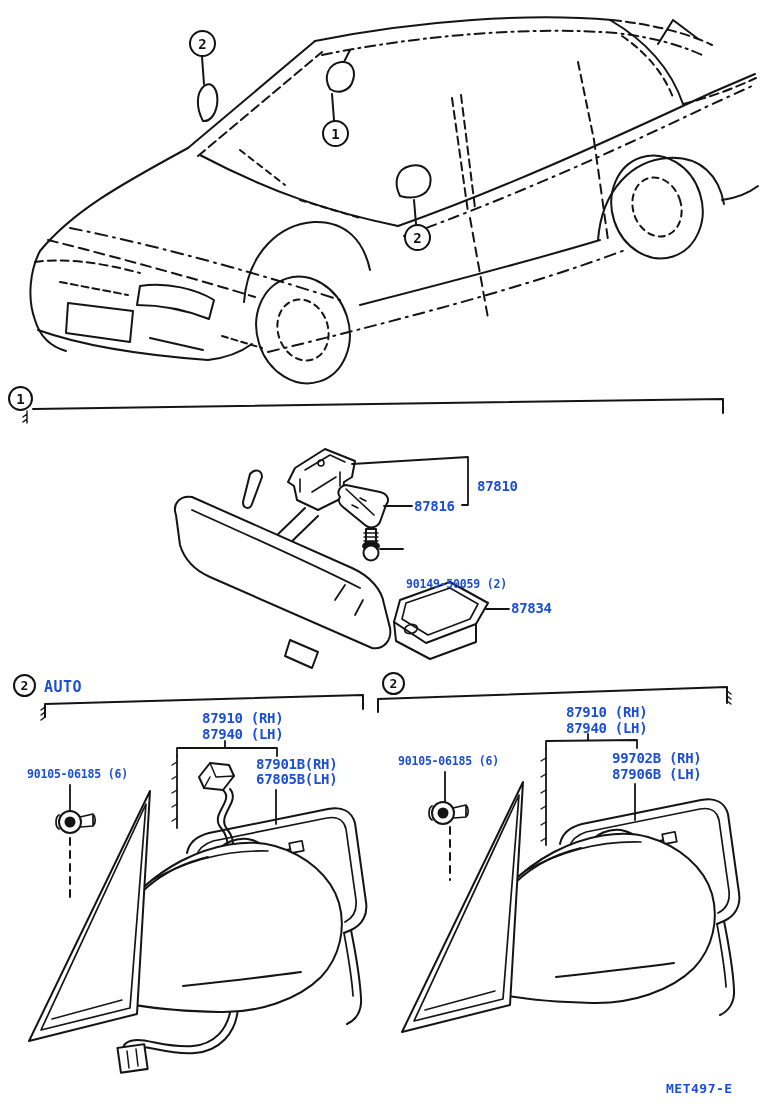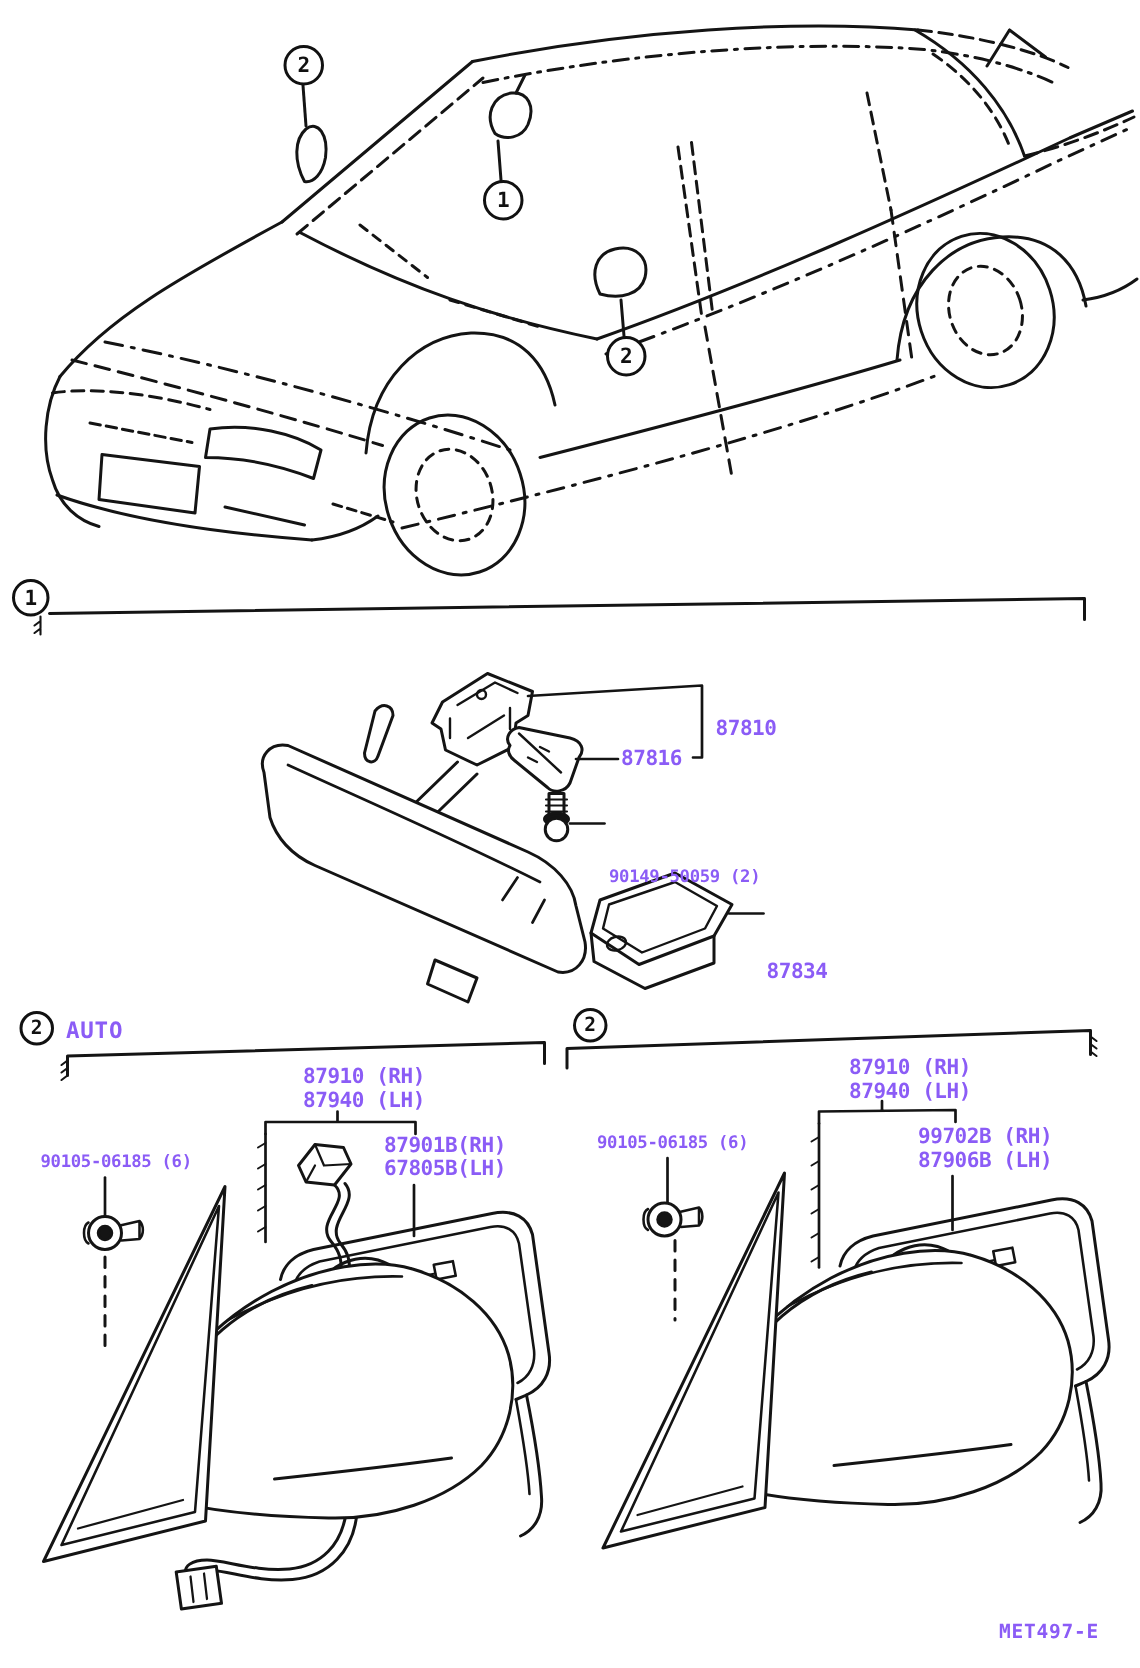--- a/index.html
+++ b/index.html
@@ -1,19 +1,19 @@
 <!DOCTYPE html>
 <html><head>
 <meta charset="utf-8">
 <style>
   html,body{margin:0;padding:0;background:#fff;}
   .page{position:relative;width:760px;height:1112px;background:#fff;overflow:hidden;
         font-family:"DejaVu Sans Mono",monospace;color:#111;}
   .art{position:absolute;left:0;top:0;width:760px;height:1112px;}
-  .lbl{position:absolute;font:bold 14px/1.15 "DejaVu Sans Mono",monospace;color:#8b5cf6;
+  .lbl{position:absolute;font:bold 14px/1.15 "DejaVu Sans Mono",monospace;color:#1d4ed8;
        letter-spacing:-0.3px;white-space:pre;}
   .lbl-sm{font-size:11.5px;letter-spacing:-0.2px;}
   .lbl-footer{font-size:13px;letter-spacing:0.5px;}
   .callout{position:absolute;border:2.2px solid #111;border-radius:50%;background:#fff;
            display:flex;align-items:center;justify-content:center;box-sizing:border-box;
            font:bold 14px "DejaVu Sans Mono",monospace;color:#111;}
   .c27{width:27px;height:27px;}
   .c25{width:25px;height:25px;}
   .c23{width:23px;height:23px;font-size:13px;}
 </style>
@@ -232,21 +232,21 @@
 <div class="callout c27" style="left:404px;top:224px;">2</div>
 <div class="callout c25" style="left:8px;top:386px;">1</div>
 <div class="callout c23" style="left:13px;top:674px;">2</div>
 <div class="callout c23" style="left:382px;top:672px;">2</div>
 
 <div class="lbl" style="left:44px;top:679px;letter-spacing:0.5px;font-size:15px;text-align:right;">AUTO</div>
 
 <div class="lbl" style="left:477px;top:478px;">87810</div>
 <div class="lbl" style="left:414px;top:498px;">87816</div>
 <div class="lbl lbl-sm" style="left:406px;top:542px;margin-top:36px;">90149-50059 (2)</div>
-<div class="lbl" style="left:511px;top:600px;margin-top:40px;">87834</div>
+<div class="lbl" style="left:511px;top:600px;">87834</div>
 
 <div class="lbl" style="left:202px;top:710px;">87910 (RH)</div>
 <div class="lbl" style="left:202px;top:726px;">87940 (LH)</div>
 <div class="lbl" style="left:256px;top:756px;">87901B(RH)</div>
 <div class="lbl" style="left:256px;top:771px;">67805B(LH)</div>
 <div class="lbl lbl-sm" style="left:27px;top:768px;">90105-06185 (6)</div>
 
 <div class="lbl" style="left:566px;top:704px;">87910 (RH)</div>
 <div class="lbl" style="left:566px;top:720px;">87940 (LH)</div>
 <div class="lbl" style="left:612px;top:750px;">99702B (RH)</div>

